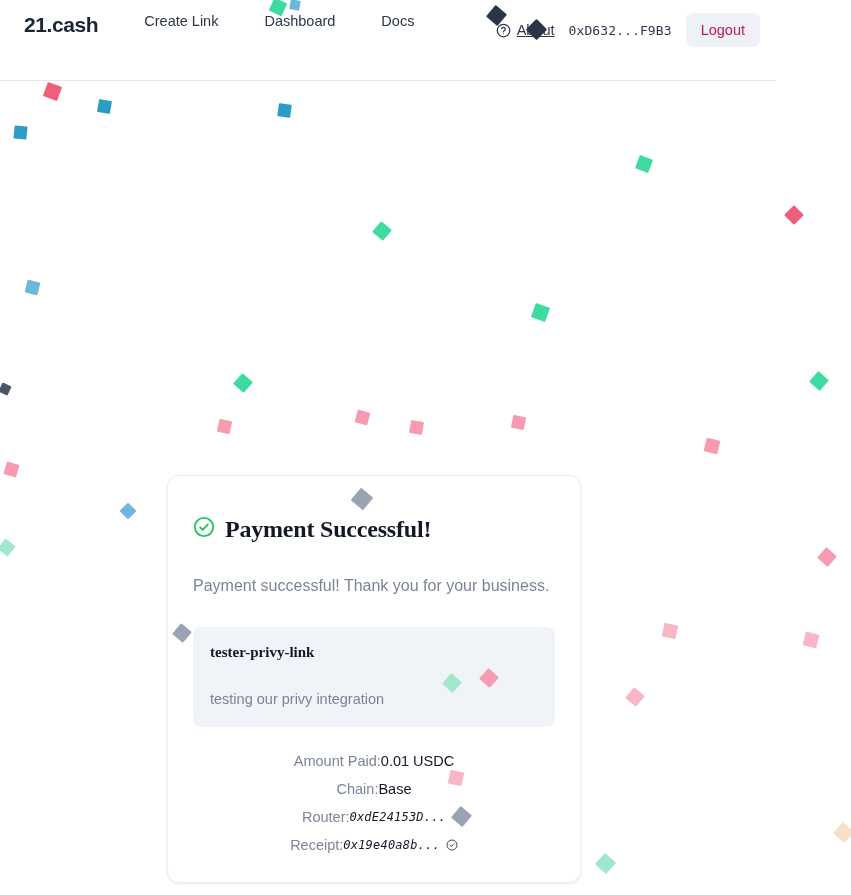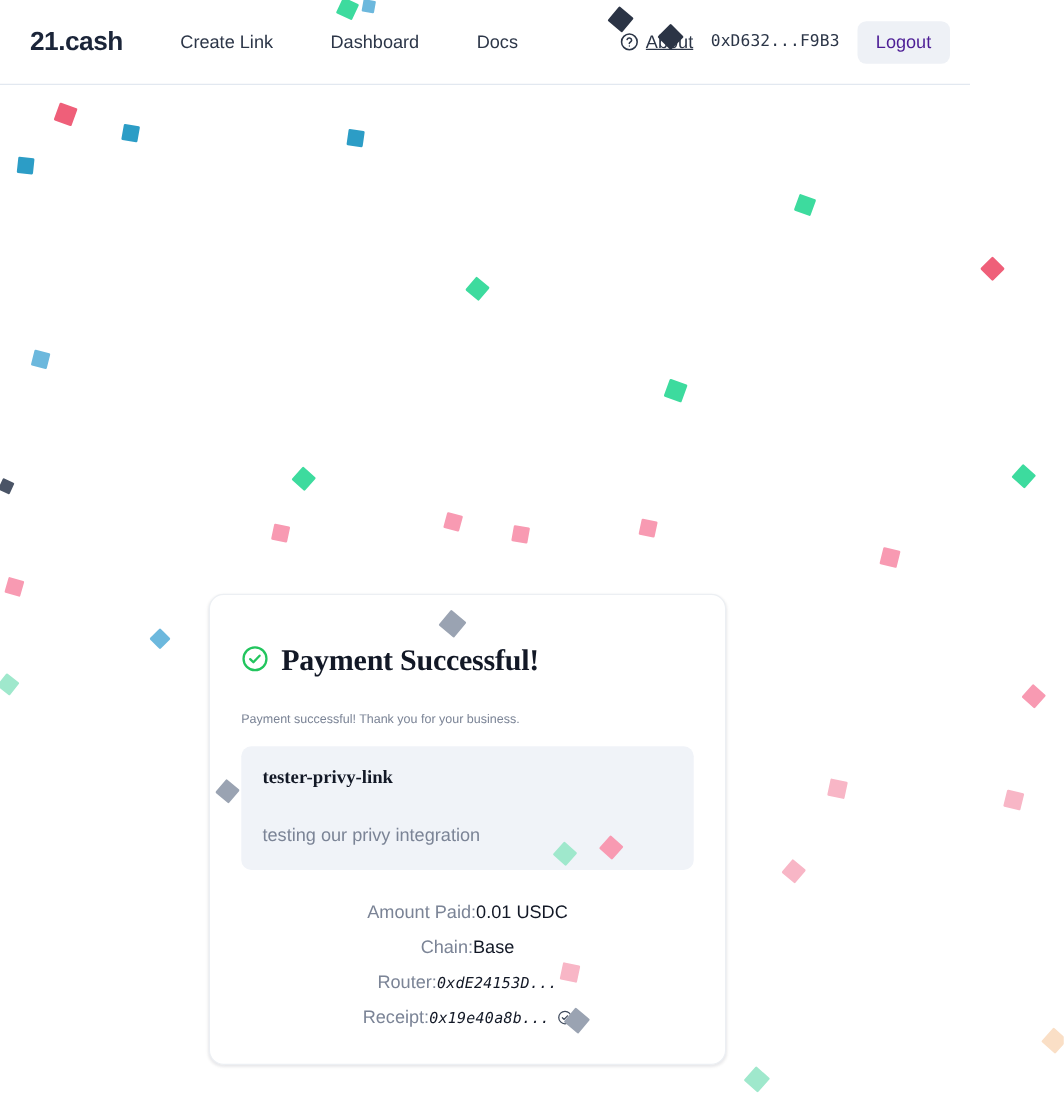--- a/index.html
+++ b/index.html
@@ -23,27 +23,27 @@
     z-index: 40;
   }
   .confetti {
     position: absolute;
     border-radius: 1px;
   }
 
   
   .site-header {
     position: absolute;
-    top: 0; left: 0;
+    top: 13px; left: 0;
     width: 776px;
     height: 68px;
     background: #ffffff;
     border-bottom: 1px solid #e2e8f0;
     display: flex;
-    align-items: center;
+    align-items: flex-start;
     padding: 0 16px 0 24px;
     z-index: 30;
   }
   .brand {
     font-size: 21px;
     font-weight: 700;
     color: #1b2539;
     letter-spacing: -0.4px;
     margin-right: 26px;
     white-space: nowrap;
@@ -81,21 +81,21 @@
     color: #2c3648;
     white-space: nowrap;
     letter-spacing: 0.1px;
   }
   .logout-btn {
     background: #eef1f6;
     border: none;
     border-radius: 7px;
     padding: 9px 15px;
     font-size: 14.5px;
-    color: #4c1d95;
+    color: #be185d;
     font-family: "Liberation Sans", sans-serif;
     cursor: pointer;
     white-space: nowrap;
   }
 
   
   .receipt-card {
     position: absolute;
     left: 167px;
     top: 475px;
@@ -115,23 +115,23 @@
   }
   .card-title {
     font-family: "Liberation Serif", "DejaVu Serif", serif;
     font-size: 24px;
     font-weight: 700;
     color: #121826;
     letter-spacing: -0.2px;
     line-height: 1.1;
   }
   .card-subtitle {
-    font-size: 10px;
+    font-size: 16px;
     color: #7b8496;
-    margin-bottom: 14px;
+    margin-bottom: 30px;
     line-height: 1.4;
   }
   .link-box {
     background: #f0f3f8;
     border-radius: 8px;
     padding: 16px 17px 18px 17px;
     margin-bottom: 21px;
   }
   .link-name {
     font-family: "Liberation Serif", "DejaVu Serif", serif;

